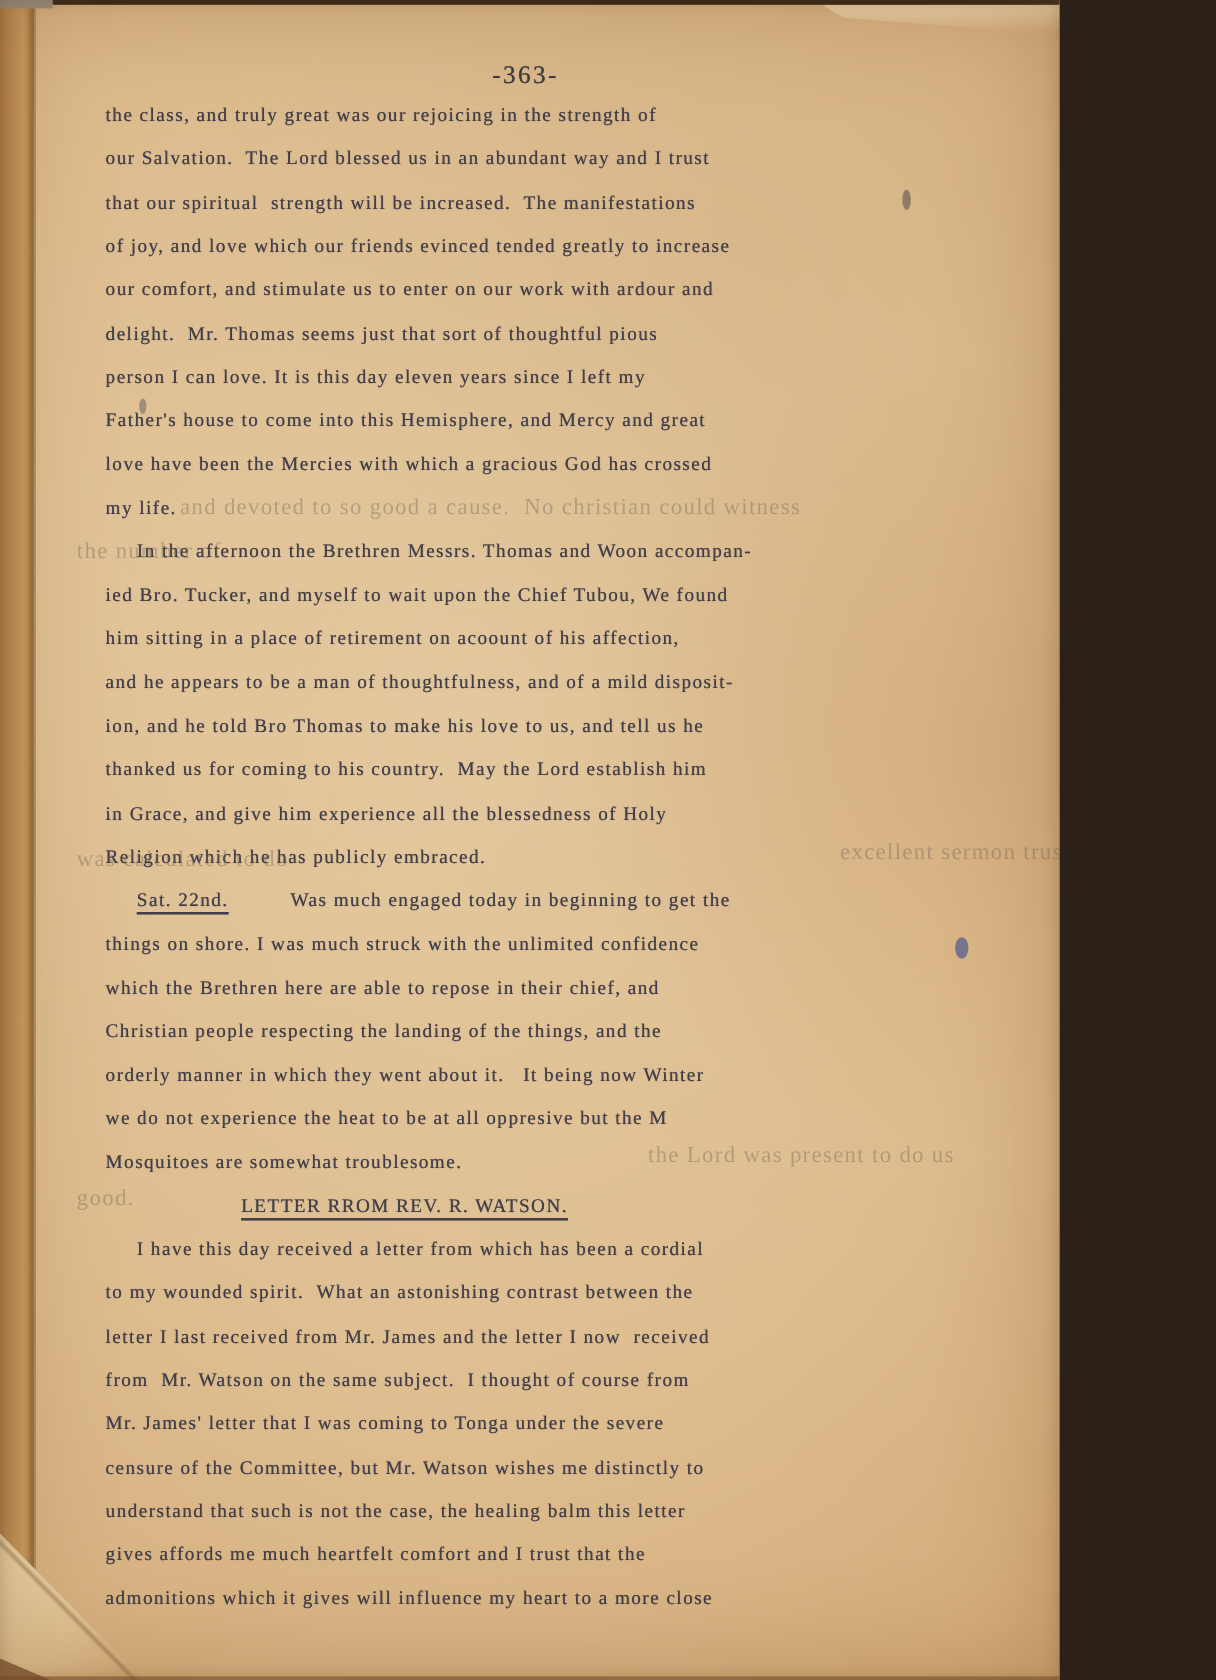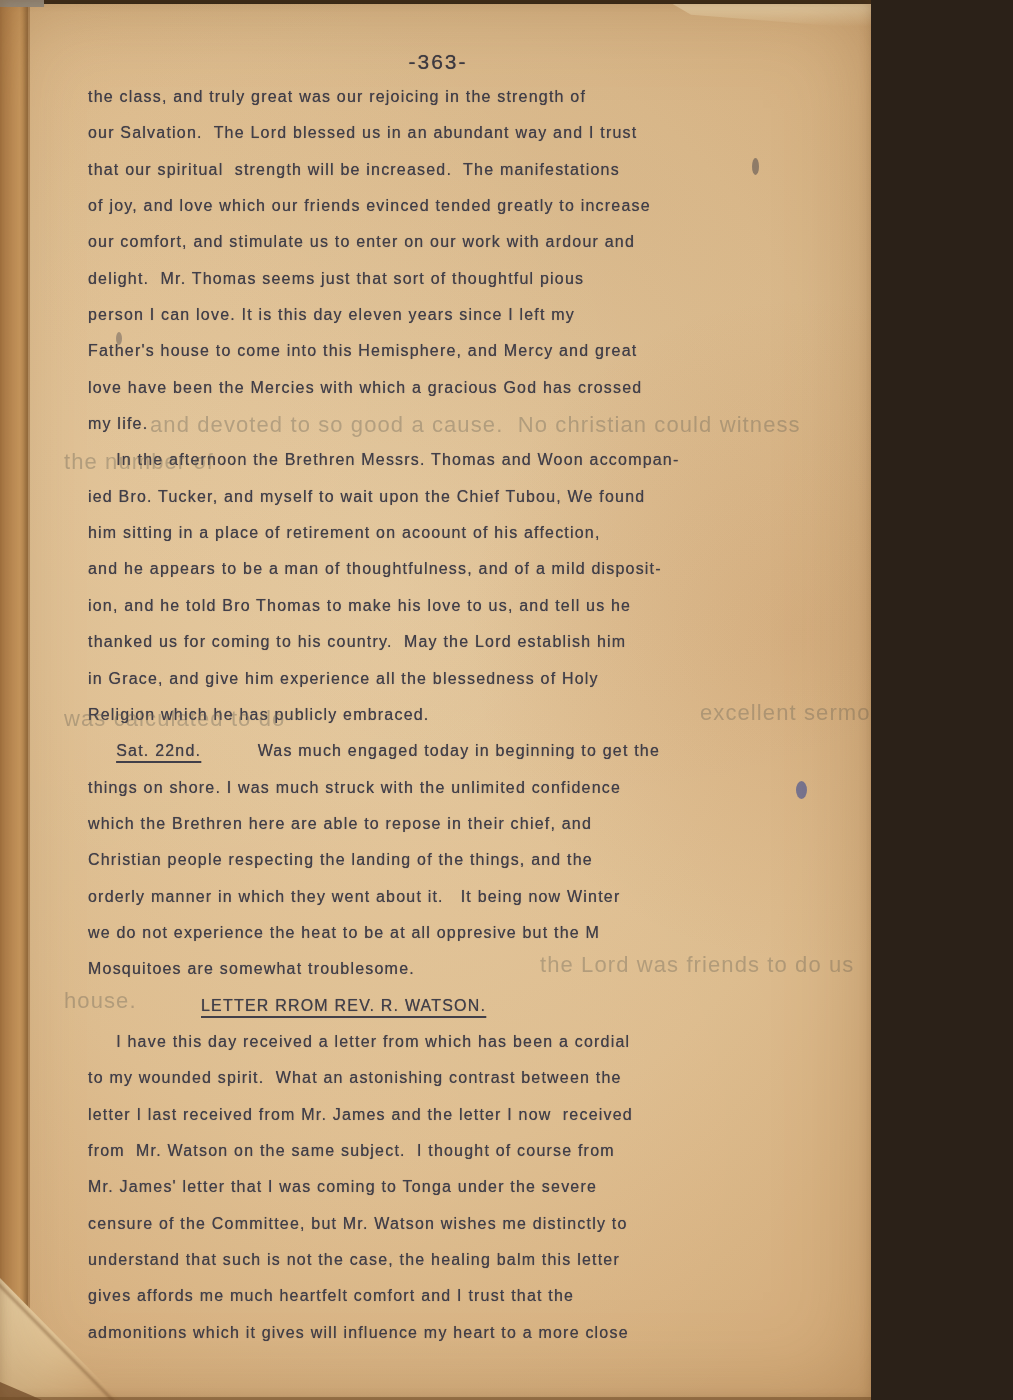--- a/index.html
+++ b/index.html
@@ -1,19 +1,20 @@
 <!DOCTYPE html>
 <html><head>
 <meta charset="utf-8">
 <style>
   html,body{margin:0;padding:0;background:#2b2118;}
   .page{
     position:relative;width:871px;height:1400px;overflow:hidden;
     background:radial-gradient(ellipse 120% 90% at 45% 42%, #e4c89e 0%, #ddbc8e 45%, #d3aa78 78%, #c89a63 100%);
-    font-family:Liberation Sans, sans-serif;
+    font-family:Liberation Serif, serif;
+    padding-left:12px;
   }
   .texture{position:absolute;inset:0;pointer-events:none;background:
     radial-gradient(circle at 20% 30%, rgba(255,240,210,.08), transparent 40%),
     radial-gradient(circle at 70% 15%, rgba(120,80,40,.06), transparent 45%),
     radial-gradient(circle at 92% 45%, rgba(170,100,45,.16), transparent 30%),
     radial-gradient(circle at 40% 80%, rgba(255,240,210,.06), transparent 40%);}
   .vignette{position:absolute;inset:0;pointer-events:none;
     box-shadow:inset 0 0 90px rgba(130,85,40,.35), inset 0 0 12px rgba(90,55,25,.28);}
   .edge-top{position:absolute;top:0;left:0;right:0;height:4px;background:#2a2015;}
   .corner-gray{position:absolute;top:0;left:0;width:44px;height:7px;background:#97948c;}
@@ -36,21 +37,21 @@
 
   .page-number{position:absolute;top:50px;left:88px;width:700px;text-align:center;
     font-size:21px;letter-spacing:2px;color:#3c3a42;
     text-shadow:0 0 .7px rgba(55,50,60,.8);}
   .text-body{position:absolute;left:88px;top:79px;width:925px;
     font-size:16px;line-height:36.35px;letter-spacing:1.2px;color:#413f49;
     white-space:pre;text-shadow:0 0 .7px rgba(55,50,60,.75);}
   .heading-line{margin-left:113px;}
   .u{text-decoration:underline;text-underline-offset:5px;text-decoration-thickness:2px;}
 
-  .ghost{position:absolute;font-size:22px;letter-spacing:1.1px;white-space:pre;
+  .ghost{position:absolute;font-size:19px;letter-spacing:1.1px;white-space:pre;
     color:rgba(105,100,86,.38);filter:blur(.4px);pointer-events:none;}
   .stain{position:absolute;border-radius:50%;pointer-events:none;filter:blur(.5px);}
 </style>
 </head>
 <body>
 
 <div class="page">
   <div class="texture"></div>
   <div class="left-strip"></div>
   <div class="left-crease"></div>
@@ -58,22 +59,22 @@
   <div class="edge-top"></div>
   <div class="corner-gray"></div>
 
   <div class="page-number">-363-</div>
   <div class="text-body"><div class="">the class, and truly great was our rejoicing in the strength of</div><div class="">our Salvation.  The Lord blessed us in an abundant way and I trust</div><div class="">that our spiritual  strength will be increased.  The manifestations</div><div class="">of joy, and love which our friends evinced tended greatly to increase</div><div class="">our comfort, and stimulate us to enter on our work with ardour and</div><div class="">delight.  Mr. Thomas seems just that sort of thoughtful pious</div><div class="">person I can love. It is this day eleven years since I left my</div><div class="">Father's house to come into this Hemisphere, and Mercy and great</div><div class="">love have been the Mercies with which a gracious God has crossed</div><div class="">my life.</div><div class="">     In the afternoon the Brethren Messrs. Thomas and Woon accompan-</div><div class="">ied Bro. Tucker, and myself to wait upon the Chief Tubou, We found</div><div class="">him sitting in a place of retirement on acoount of his affection,</div><div class="">and he appears to be a man of thoughtfulness, and of a mild disposit-</div><div class="">ion, and he told Bro Thomas to make his love to us, and tell us he</div><div class="">thanked us for coming to his country.  May the Lord establish him</div><div class="">in Grace, and give him experience all the blessedness of Holy</div><div class="">Religion which he has publicly embraced.</div><div class=""><span>     </span><span class="u">Sat. 22nd.</span><span>          Was much engaged today in beginning to get the</span></div><div class="">things on shore. I was much struck with the unlimited confidence</div><div class="">which the Brethren here are able to repose in their chief, and</div><div class="">Christian people respecting the landing of the things, and the</div><div class="">orderly manner in which they went about it.   It being now Winter</div><div class="">we do not experience the heat to be at all oppresive but the M</div><div class="">Mosquitoes are somewhat troublesome.</div><div class="heading-line"><span class="u">LETTER RROM REV. R. WATSON.</span></div><div class="">     I have this day received a letter from which has been a cordial</div><div class="">to my wounded spirit.  What an astonishing contrast between the</div><div class="">letter I last received from Mr. James and the letter I now  received</div><div class="">from  Mr. Watson on the same subject.  I thought of course from</div><div class="">Mr. James' letter that I was coming to Tonga under the severe</div><div class="">censure of the Committee, but Mr. Watson wishes me distinctly to</div><div class="">understand that such is not the case, the healing balm this letter</div><div class="">gives affords me much heartfelt comfort and I trust that the</div><div class="">admonitions which it gives will influence my heart to a more close</div></div>
   <div id="ghost-layer">
       <div class="ghost" style="left: 150px; top: 412px;">and devoted to so good a cause.  No christian could witness</div>
       <div class="ghost" style="left: 64px; top: 449px; text-align: right;">the number of</div>
       <div class="ghost" style="left: 700px; top: 700px;">excellent sermon trust</div>
       <div class="ghost" style="left: 64px; top: 706px; text-align: right;">was calculated to do</div>
-      <div class="ghost" style="left: 540px; top: 952px;">the Lord was friends to do us</div>
-      <div class="ghost" style="left: 64px; top: 988px;">house.</div>
+      <div class="ghost" style="left: 540px; top: 952px;">the Lord was present to do us</div>
+      <div class="ghost" style="left: 64px; top: 988px;">good.</div>
     </div>
   <div id="stain-layer">
       <div class="stain" style="left: 752px; top: 158px; width: 7px; height: 17px; background: rgba(70, 65, 72, 0.5);"></div>
       <div class="stain" style="left: 893px; top: 260px; width: 28px; height: 17px; background: rgba(95, 90, 95, 0.28);"></div>
       <div class="stain" style="left: 116px; top: 332px; width: 6px; height: 13px; background: rgba(70, 65, 72, 0.4);"></div>
       <div class="stain" style="left: 796px; top: 781px; width: 11px; height: 18px; background: rgba(38, 62, 150, 0.55);"></div>
     </div>
 
   <div class="fold"></div>
   <div class="fold-crease"></div>

